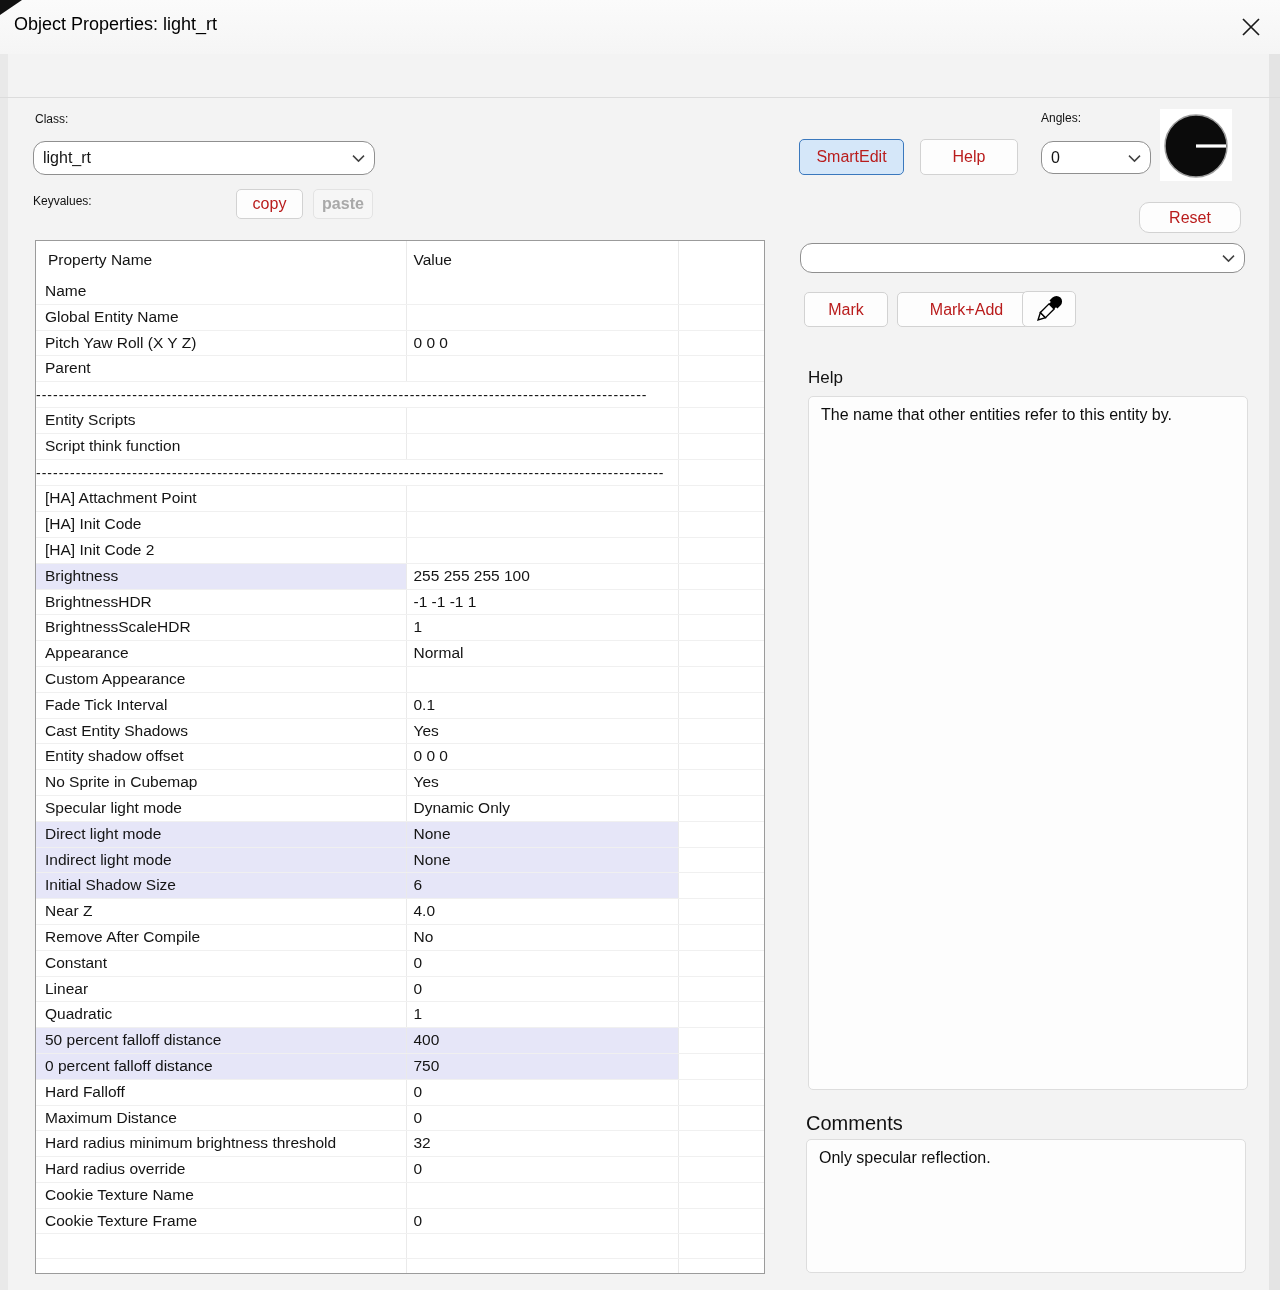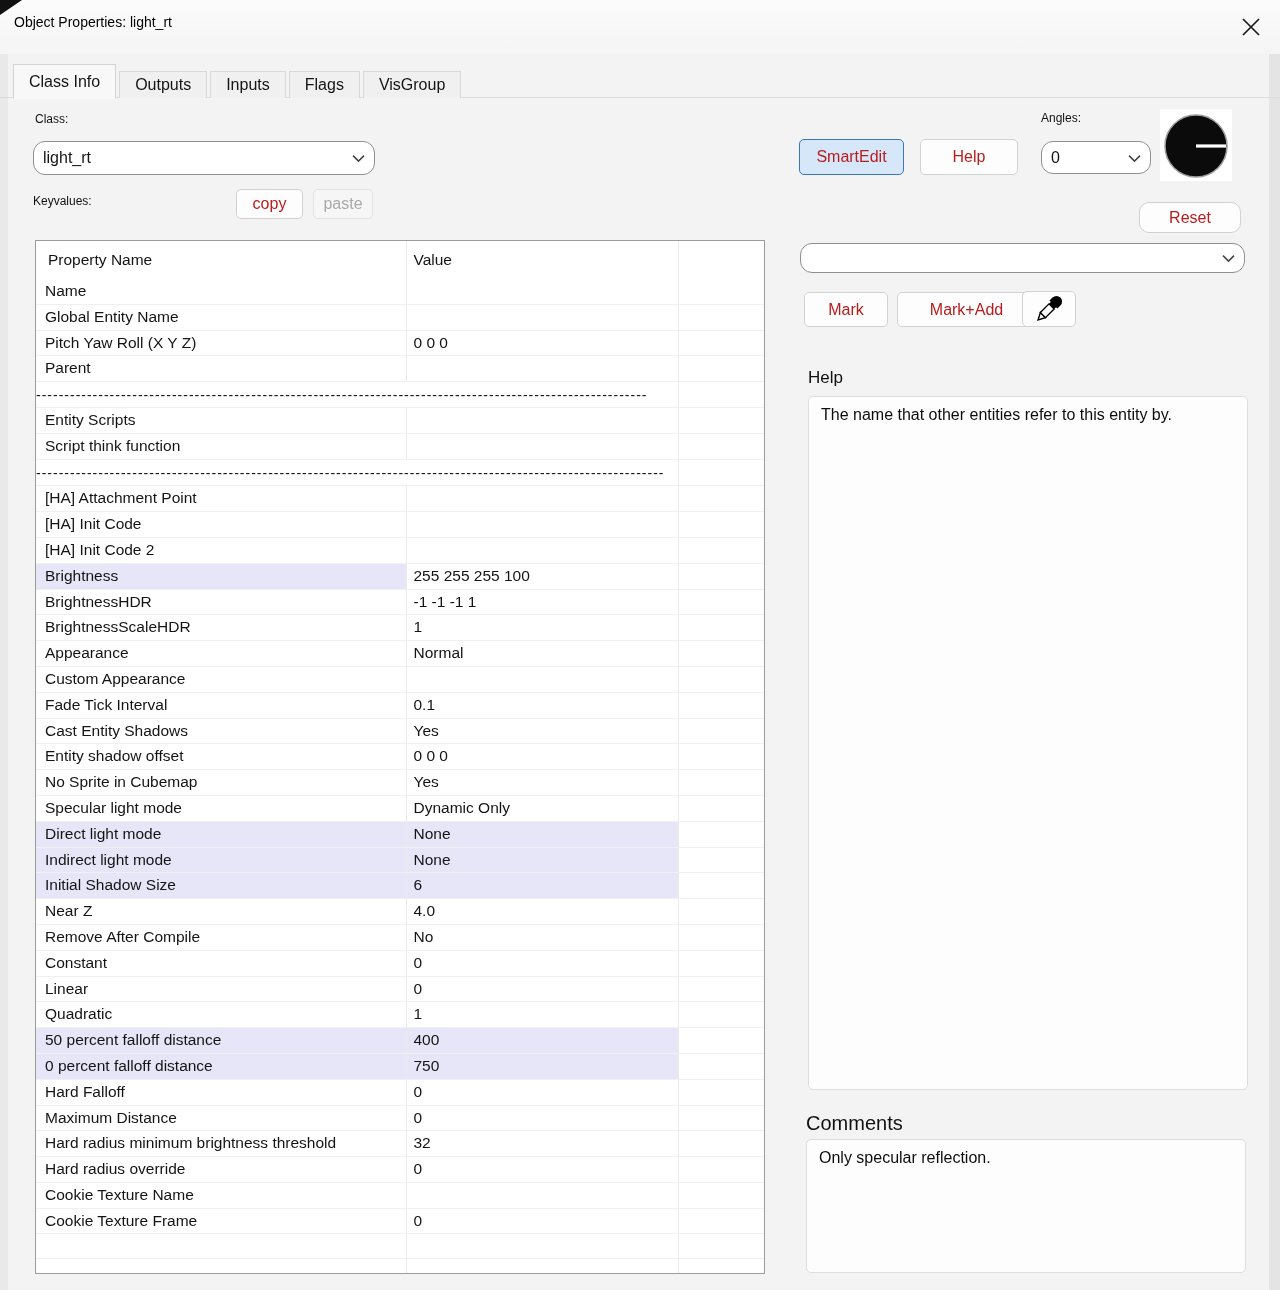--- a/index.html
+++ b/index.html
@@ -5,21 +5,21 @@
   * { margin:0; padding:0; box-sizing:border-box; }
   html,body { background:#dcdcdc; }
   .dialog {
     position:relative; width:1280px; height:1290px; overflow:hidden;
     background:#f3f3f3; color:#141414;
     font-family:"Liberation Sans", sans-serif;
   }
   
   .titlebar { position:absolute; left:0; top:0; width:1280px; height:54px;
     background:linear-gradient(#fbfbfb,#f5f5f5); }
-  .title { position:absolute; left:14px; top:14px; font-size:14px; color:#000;text-align:right; }
+  .title { position:absolute; left:14px; top:14px; font-size:18px; color:#000;text-align:right; }
   .close-btn { position:absolute; left:1232px; top:8px; width:38px; height:38px;
     display:flex; align-items:center; justify-content:center; background:transparent; border:none; cursor:pointer; }
   .cursor-artifact { position:absolute; left:0; top:0; width:22px; height:15px;
     background:#111; clip-path:polygon(0 0, 100% 0, 55% 45%, 0 100%); }
   .edge-left  { position:absolute; left:0; top:54px; width:8px;  height:1236px; background:#e9e9e9; }
   .edge-right { position:absolute; left:1269px; top:54px; width:11px; height:1236px; background:#e4e4e4; }
 
   
   .tabstrip { position:absolute; left:0; top:63px; width:1280px; height:35px;
     display:flex; align-items:flex-end; padding-left:13px; }
@@ -34,21 +34,21 @@
   
   .combo { position:absolute; background:#fff; border:1px solid #8f8f8f; border-radius:12px;
     display:flex; align-items:center; padding:0 26px 0 9px; font-size:16px; cursor:pointer; }
   .combo .chev { position:absolute; right:9px; top:50%; transform:translateY(-42%); }
 
   
   .btn { position:absolute; background:#fdfdfd; border:1px solid #d2d2d2; border-radius:5px;
     display:flex; align-items:center; justify-content:center; font-size:16px;
     font-family:"Liberation Sans",sans-serif; color:#b91c1c; cursor:pointer; }
   .btn.primary { background:var(--accent-button-bg,#d5e7f9); border:1.5px solid var(--accent-button-border,#3a78bd); }
-  .btn.disabled { color:#a9a9a9; background:#f6f6f6; border-color:#e3e3e3; cursor:default; }
+  .btn.disabled { color:#a9a9a9; background:#f6f6f6; border-color:#e3e3e3; cursor:default;font-weight:bold; }
 
   
   .proptable-wrap { position:absolute; left:35px; top:240px; width:730px; height:1034px;
     background:#fff; border:1.5px solid #9b9b9b; overflow:hidden; }
   table.proptable { border-collapse:collapse; table-layout:fixed; width:100%; font-size:15.5px; }
   .proptable td { white-space:nowrap; overflow:hidden; }
   .proptable td:nth-child(1) { border-right:1px solid #eaeaea; }
   .proptable thead td { height:38px; vertical-align:middle; }
   .proptable thead td:first-child { padding-left:12px; }
   .proptable thead td:nth-child(2) { padding-left:7px; }
@@ -79,27 +79,20 @@
       <svg width="22" height="22" viewBox="0 0 22 22">
         <path d="M3 3 L19 19 M19 3 L3 19" stroke="#1a1a1a" stroke-width="1.7" fill="none"></path>
       </svg>
     </button>
   </div>
   <div class="cursor-artifact"></div>
   <div class="edge-left"></div>
   <div class="edge-right"></div>
 
   <div class="tabline"></div>
-  <div class="tabstrip">
-      <div class="tab active">Class Info</div>
-      <div class="tab">Outputs</div>
-      <div class="tab">Inputs</div>
-      <div class="tab">Flags</div>
-      <div class="tab">VisGroup</div>
-    </div>
 
   <div class="label" style="left:35px; top:112px;">Class:</div>
   <div class="combo" style="left:33px; top:141px; width:342px; height:34px;">
     <span>light_rt</span>
     <svg class="chev" width="13" height="8" viewBox="0 0 13 8">
       <path d="M1 1 L6.5 6.5 L12 1" stroke="#444" stroke-width="1.5" fill="none"></path>
     </svg>
   </div>
 
   <div class="label" style="left:33px; top:194px;">Keyvalues:</div>

